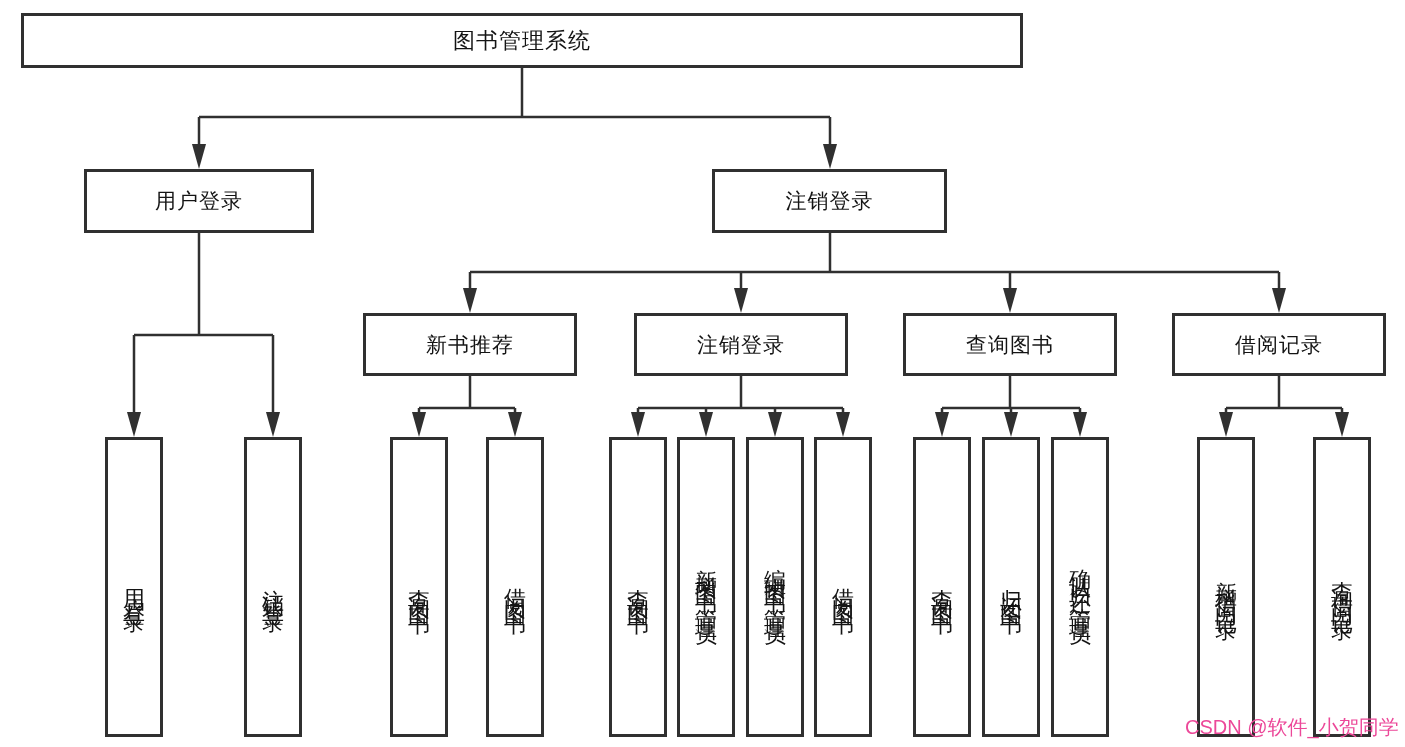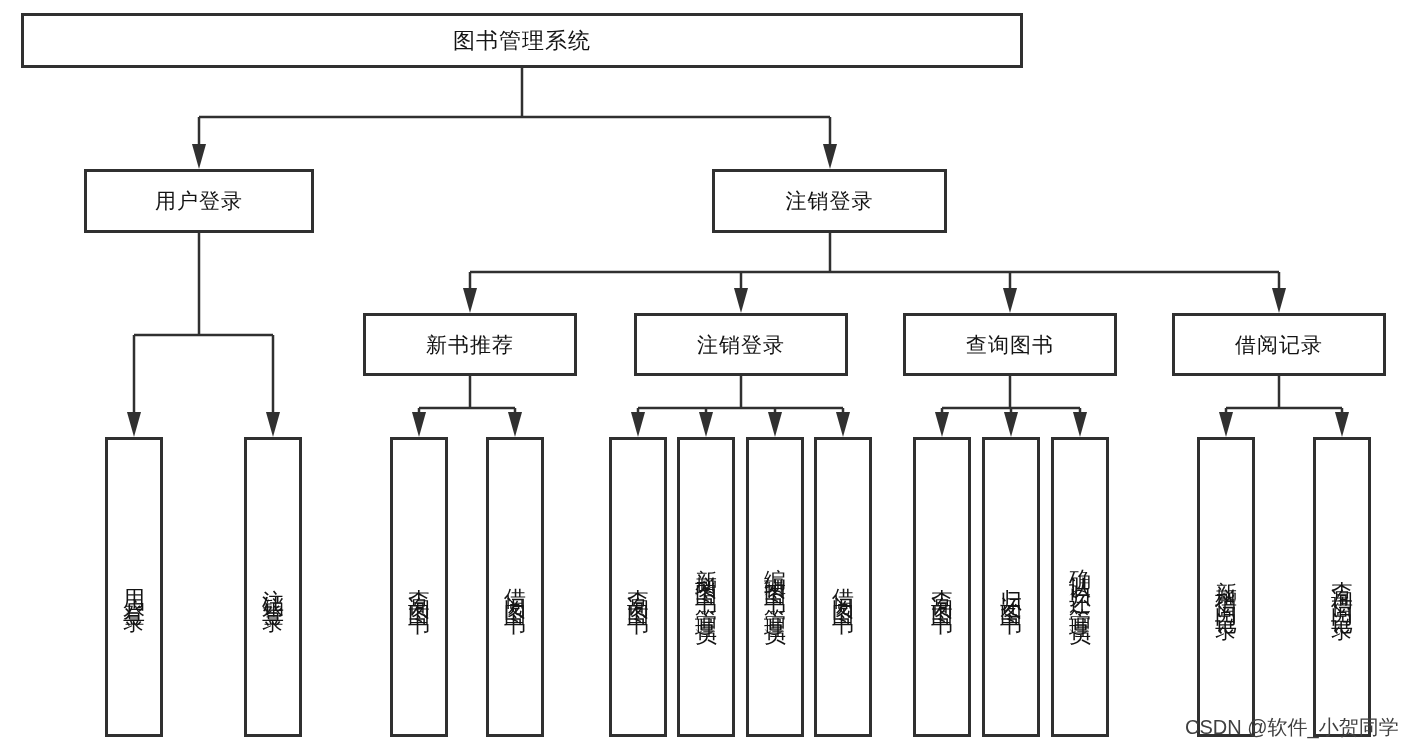--- a/index.html
+++ b/index.html
@@ -40,21 +40,21 @@
     letter-spacing: 8px;
     line-height: 1;
     white-space: nowrap;
     color: #141414;
   }
   .watermark {
     position: absolute;
     left: 1185px;
     top: 714px;
     font-size: 20px;
-    color: #404040;
+    color: #ec4899;
     white-space: nowrap;
   }
 </style>
 </head>
 <body>
 
 <div class="stage">
 
   <svg class="connector-layer" viewBox="0 0 1405 747" aria-hidden="true">
     <path d="M522 68 V117 M199 117 H830 M199 117 V149 M830 117 V149

